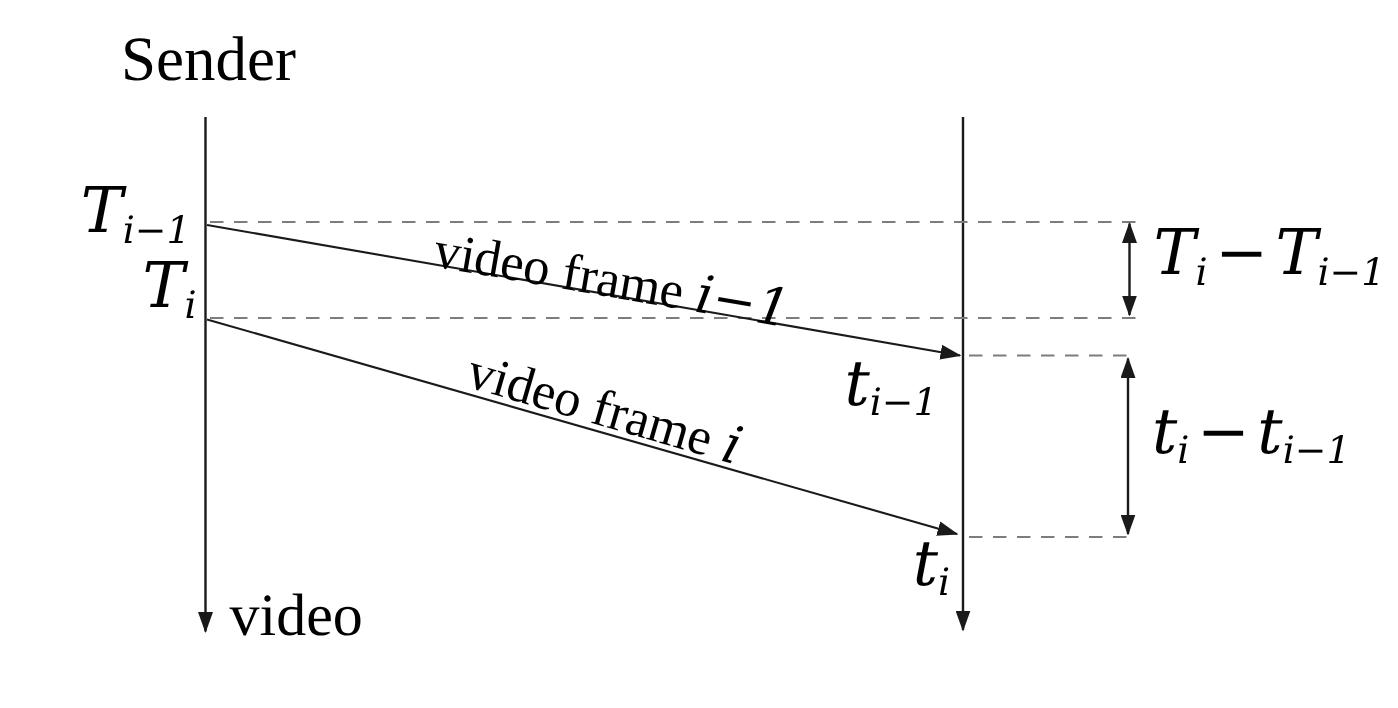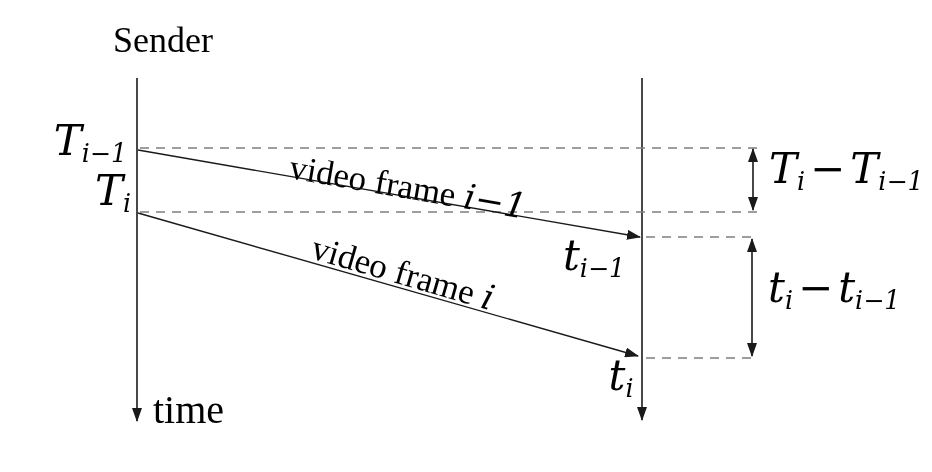--- a/index.html
+++ b/index.html
@@ -20,23 +20,22 @@
     position: absolute;
     left: 0;
     top: 0;
   }
   .lbl {
     position: absolute;
     white-space: nowrap;
     line-height: 1;
   }
   .hdr {
-    font-size: 36px;
+    font-size: 42px;
     transform: translate(-50%, -50%);
-    margin-left: 24px;
   }
   .math {
     font-family: "DejaVu Serif", serif;
     font-style: italic;
     font-size: 42px;
   }
   .math .sub {
     font-size: 0.60em;
     font-style: italic;
     vertical-align: -0.28em;
@@ -107,15 +106,15 @@
   <div class="lbl math center" style="left:621px; top:378px;"><span>t</span><span class="sub">i</span></div>
 
   <div class="lbl frame-label" style="left:408px; top:187px; transform: translate(-50%,-50%) rotate(9.8deg);"><span>video frame </span><span class="math">i−1</span></div>
 
   <div class="lbl frame-label" style="left:403px; top:273px; transform: translate(-50%,-50%) rotate(16.2deg);"><span>video frame </span><span class="math">i</span></div>
 
   <div class="lbl math vmid" style="left:769px; top:171px;"><span>T</span><span class="sub">i</span><span class="op">−</span><span>T</span><span class="sub">i−1</span></div>
 
   <div class="lbl math vmid" style="left:768px; top:290px;"><span>t</span><span class="sub">i</span><span class="op">−</span><span>t</span><span class="sub">i−1</span></div>
 
-  <div class="lbl time-label" style="left:153px; top:410px;">time</div>
+  <div class="lbl time-label" style="left:153px; top:410px;">video</div>
 
 </div>
 
 </body></html>

